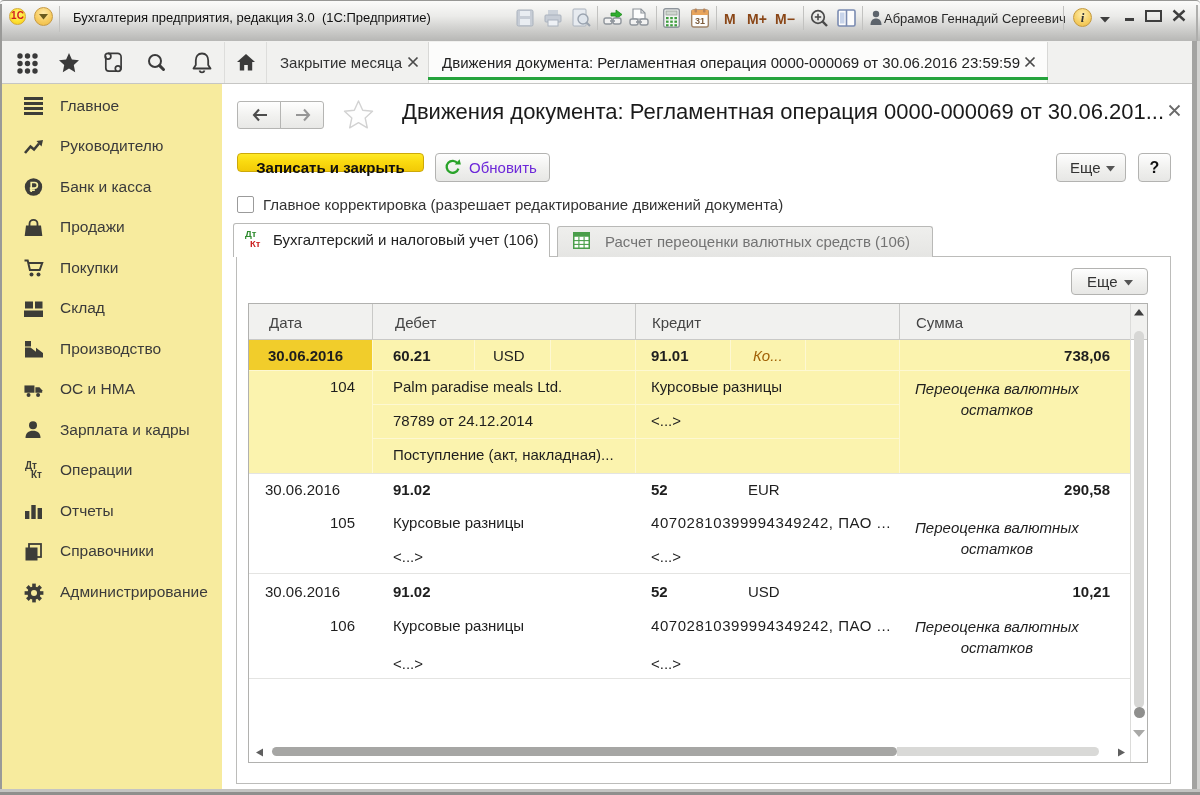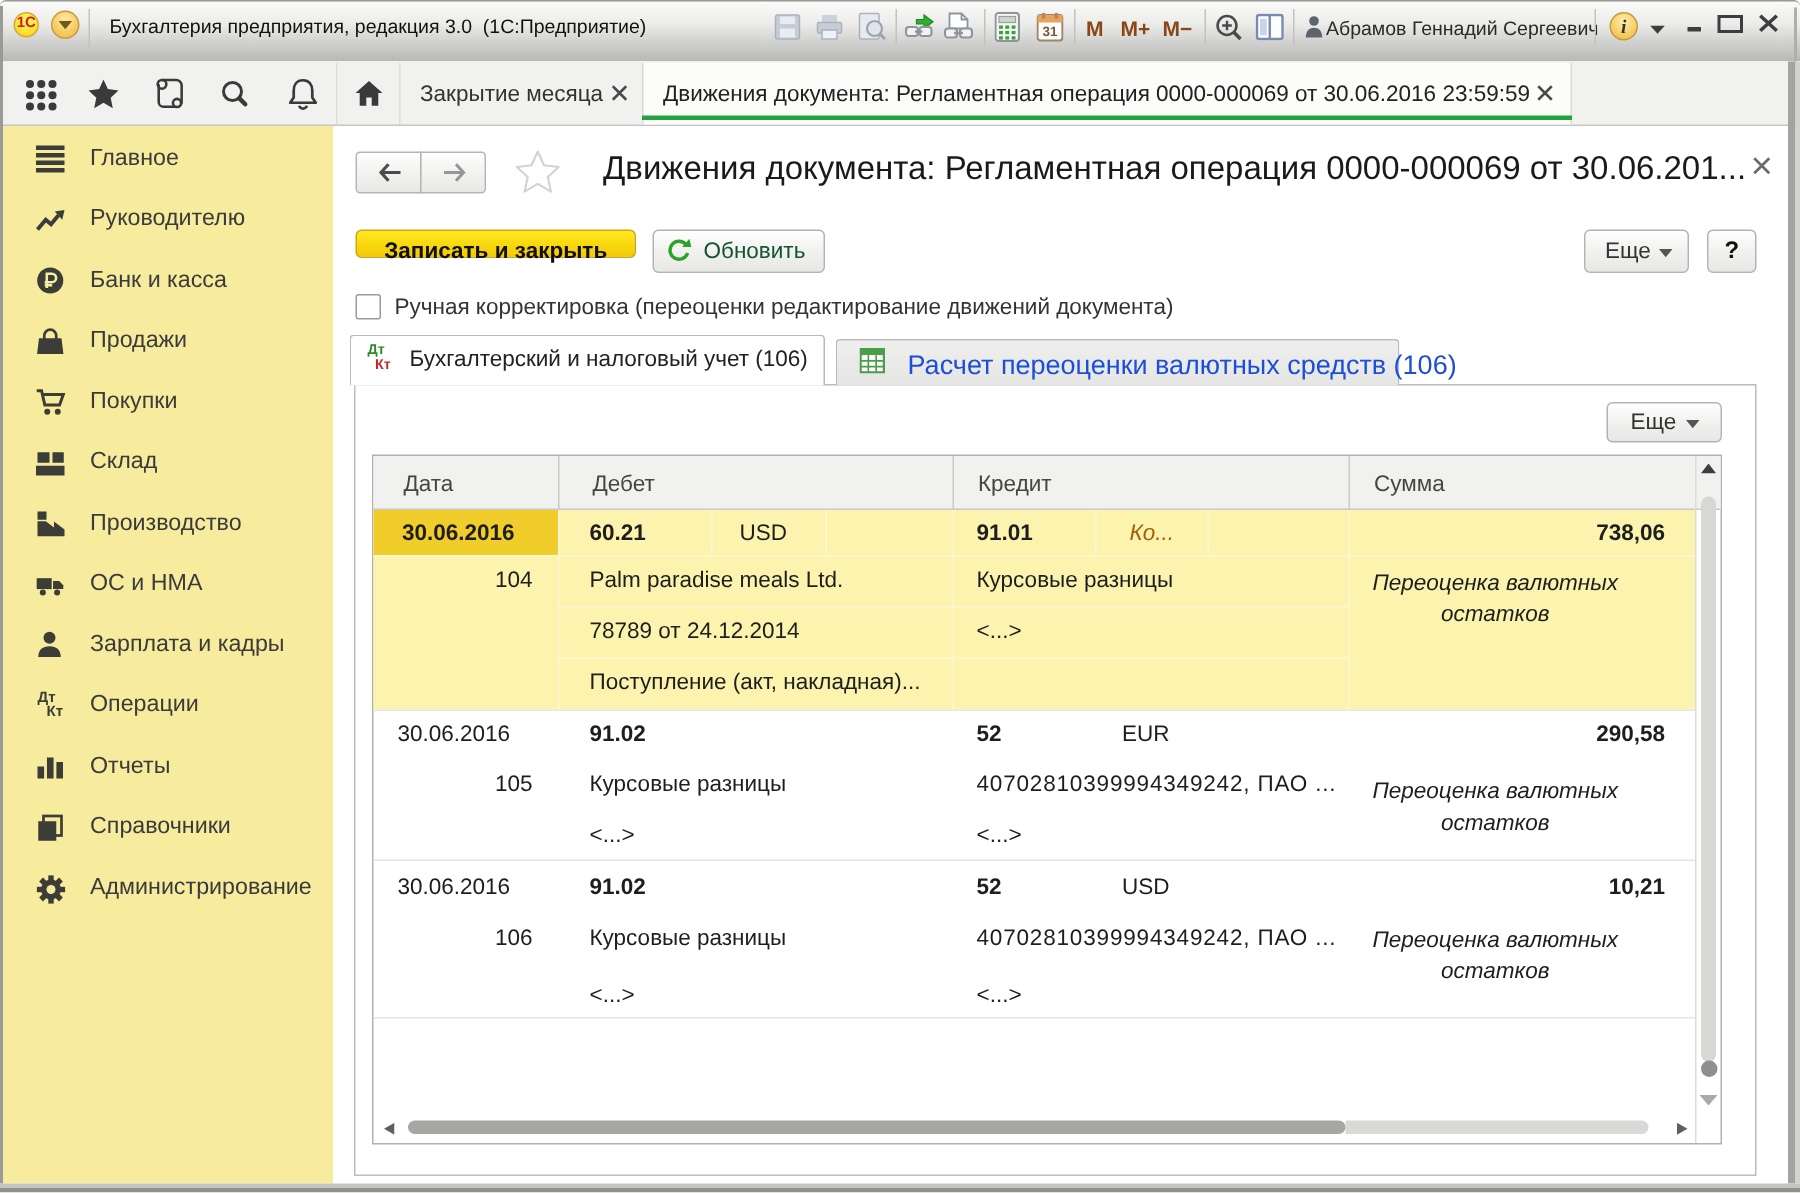--- a/index.html
+++ b/index.html
@@ -303,49 +303,49 @@
 
 <div class="a" style="left:237px;top:153px;width:187px;height:19px;border:1px solid #cda909;border-radius:4px;
   background:linear-gradient(#ffe926,#fada10 45%,#f2ca06);box-sizing:border-box;
   font-size:15px;font-weight:bold;color:#101010;text-align:center;line-height:27px;">Записать и закрыть</div>
 <div class="a" style="left:435px;top:153px;width:115px;height:29px;border:1px solid #b3b3b1;border-radius:4px;
   background:linear-gradient(#fefefe,#f0f0ee 55%,#e7e7e5);box-sizing:border-box;"></div>
 <svg class="a" style="left:444px;top:159px;" width="17" height="17" viewBox="0 0 17 17">
  <path d="M13.6,4.4 A6,6 0 1 0 14.4,9.6" fill="none" stroke="#2aa32a" stroke-width="2.3"></path>
  <polygon points="10.8,5.6 16.9,5.6 15.6,0.2" fill="#2aa32a"></polygon>
 </svg>
-<div class="a tt" style="left:469px;top:159px;font-size:15px;color:#14532d;">Обновить</div>
+<div class="a tt" style="left:469px;top:159px;font-size:15px;color:#6d28d9;">Обновить</div>
 <div class="a" style="left:1056px;top:153px;width:70px;height:29px;border:1px solid #b3b3b1;border-radius:4px;
   background:linear-gradient(#fefefe,#f0f0ee 55%,#e7e7e5);box-sizing:border-box;"></div>
 <div class="a tt" style="left:1070px;top:159px;font-size:15px;color:#333;">Еще</div>
 <svg class="a" style="left:1106px;top:166px;" width="9" height="6">
     <polygon points="0,0 9,0 4.5,5.5" fill="#555"></polygon>
   </svg>
 <div class="a" style="left:1138px;top:153px;width:33px;height:29px;border:1px solid #b3b3b1;border-radius:4px;
   background:linear-gradient(#fefefe,#f0f0ee 55%,#e7e7e5);box-sizing:border-box;
   font-size:16px;font-weight:bold;color:#111;text-align:center;line-height:27px;">?</div>
 
 <div class="a" style="left:237px;top:196px;width:17px;height:17px;border:1px solid #9b9b9b;border-radius:2px;background:#fff;box-sizing:border-box;"></div>
-<div class="a tt" style="left:263px;top:196px;font-size:15px;color:#333;">Ручная корректировка (переоценки редактирование движений документа)</div>
+<div class="a tt" style="left:263px;top:196px;font-size:15px;color:#333;">Главное корректировка (разрешает редактирование движений документа)</div>
 
 <div class="a" style="left:236px;top:256px;width:935px;height:528px;border:1px solid #bcbcba;box-sizing:border-box;background:#fff;"></div>
 
 <div class="a" style="left:557px;top:226px;width:376px;height:31px;border:1px solid #b9b9b7;border-bottom:none;border-radius:3px 3px 0 0;
   background:linear-gradient(#efefed,#e5e5e3);box-sizing:border-box;"></div>
 <svg class="a" style="left:573px;top:232px;" width="17" height="17" viewBox="0 0 17 17">
  <rect x="0.75" y="0.75" width="15.5" height="15.5" fill="#fff" stroke="#4a9e4a" stroke-width="1.5"></rect>
  <rect x="0.75" y="0.75" width="15.5" height="4" fill="#4a9e4a"></rect>
  <g stroke="#4a9e4a" stroke-width="1.1">
       <line x1="0.75" y1="8.6" x2="16.25" y2="8.6"></line>
       <line x1="0.75" y1="12.4" x2="16.25" y2="12.4"></line>
  <line x1="5.9" y1="4.75" x2="5.9" y2="16.25"></line>
       <line x1="11.1" y1="4.75" x2="11.1" y2="16.25"></line>
     </g>
 </svg>
-<div class="a tt" style="left:605px;top:233px;font-size:18px;color:#1d4ed8;">Расчет переоценки валютных средств (106)</div>
+<div class="a tt" style="left:605px;top:233px;font-size:15px;color:#737373;">Расчет переоценки валютных средств (106)</div>
 
 <div class="a" style="left:233px;top:223px;width:317px;height:34px;border:1px solid #b9b9b7;border-bottom:none;border-radius:3px 3px 0 0;
   background:#fff;box-sizing:border-box;"></div>
 <div class="a tt" style="left:245px;top:229px;font-size:9.5px;font-weight:bold;color:#2e8b2e;line-height:9.5px;">Дт<br><span style="margin-left:5px;color:#cc2424;">Кт</span></div>
 <div class="a tt" style="left:273px;top:231px;font-size:15px;color:#222;">Бухгалтерский и налоговый учет (106)</div>
 
 <div class="a" style="left:1071px;top:268px;width:77px;height:27px;border:1px solid #b3b3b1;border-radius:4px;
   background:linear-gradient(#fefefe,#f0f0ee 55%,#e7e7e5);box-sizing:border-box;"></div>
 <div class="a tt" style="left:1087px;top:273px;font-size:15px;color:#333;">Еще</div>
 <svg class="a" style="left:1124px;top:280px;" width="9" height="6">

